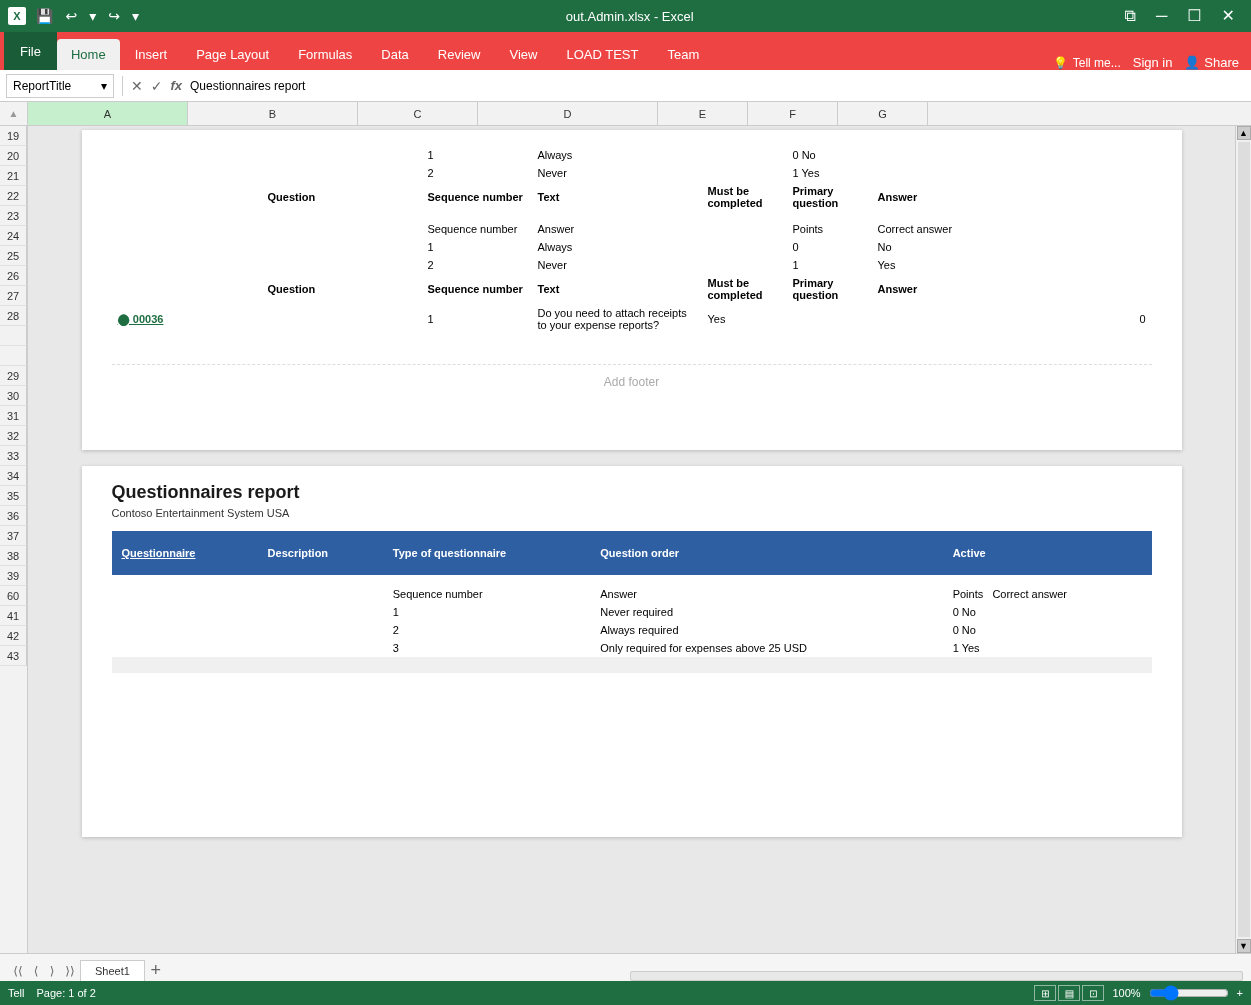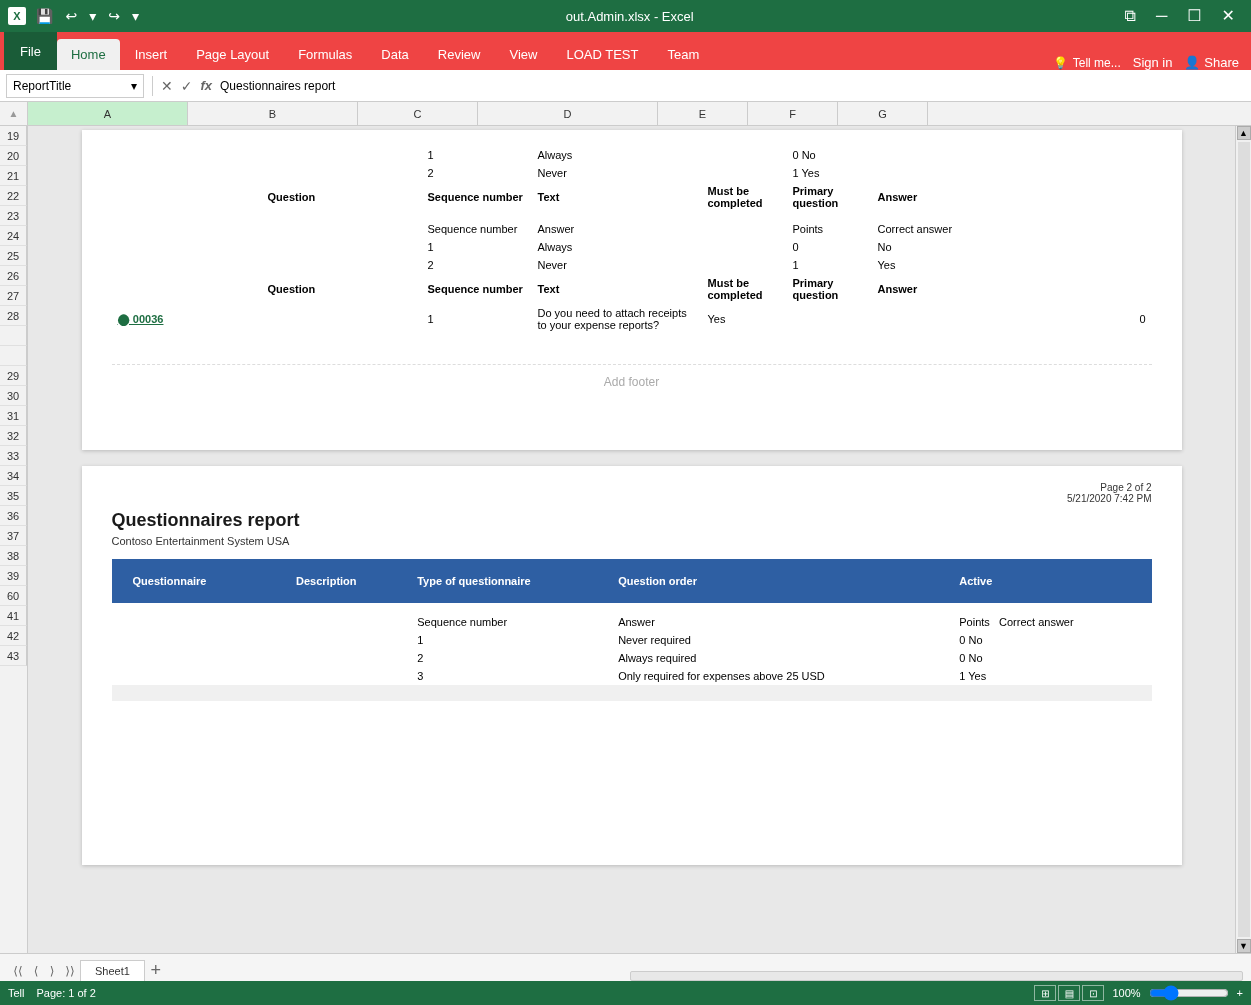--- a/index.html
+++ b/index.html
@@ -59,21 +59,21 @@
     .formula-bar {
       background: white;
       border-bottom: 1px solid #ccc;
       height: 32px;
       display: flex;
       align-items: center;
       gap: 4px;
       padding: 0 6px;
     }
     .name-box {
-      width: 138px;
+      width: 108px;
       height: 24px;
       border: 1px solid #ccc;
       padding: 2px 6px;
       font-size: 12px;
       display: flex;
       align-items: center;
       justify-content: space-between;
       cursor: pointer;
     }
     .formula-divider { width: 1px; height: 20px; background: #ccc; margin: 0 4px; }
@@ -364,32 +364,28 @@
           <td style="padding:3px 6px;text-align:right;">0</td>
         </tr>
       </tbody>
         </table>
 
       <div style="text-align:center;color:#aaa;font-size:12px;margin-top:30px;padding-top:10px;border-top:1px dashed #ddd;">Add footer</div>
     </div>
 
     <div class="page" style="padding:16px 30px 20px 30px;">
 
-      <div style="text-align:right;font-size:10px;color:#333;margin-bottom:6px;">
-        <div>Page 2 of 2</div>
-        <div>5/21/2020 7:42 PM</div>
-      </div>
 
       <div class="report-title">Questionnaires report</div>
       <div class="report-subtitle">Contoso Entertainment System USA</div>
 
       <table style="width:100%;border-collapse:collapse;font-size:11px;">
         <thead>
           <tr class="tbl-header-row">
-            <td style="padding:6px 21px;color:white;font-weight:600;">Questionnaire</td>
+            <td style="padding:6px 10px;color:white;font-weight:600;text-decoration:underline;">Questionnaire</td>
             <td style="padding:6px 10px;color:white;font-weight:600;">Description</td>
             <td style="padding:6px 10px;color:white;font-weight:600;">Type of questionnaire</td>
             <td style="padding:16px 10px;color:white;font-weight:600;">Question order</td>
             <td style="padding:6px 10px;color:white;font-weight:600;">Active</td>
           </tr>
         </thead>
         <tbody>
 
           <tr>
               <td colspan="5" style="height:10px;"></td>

